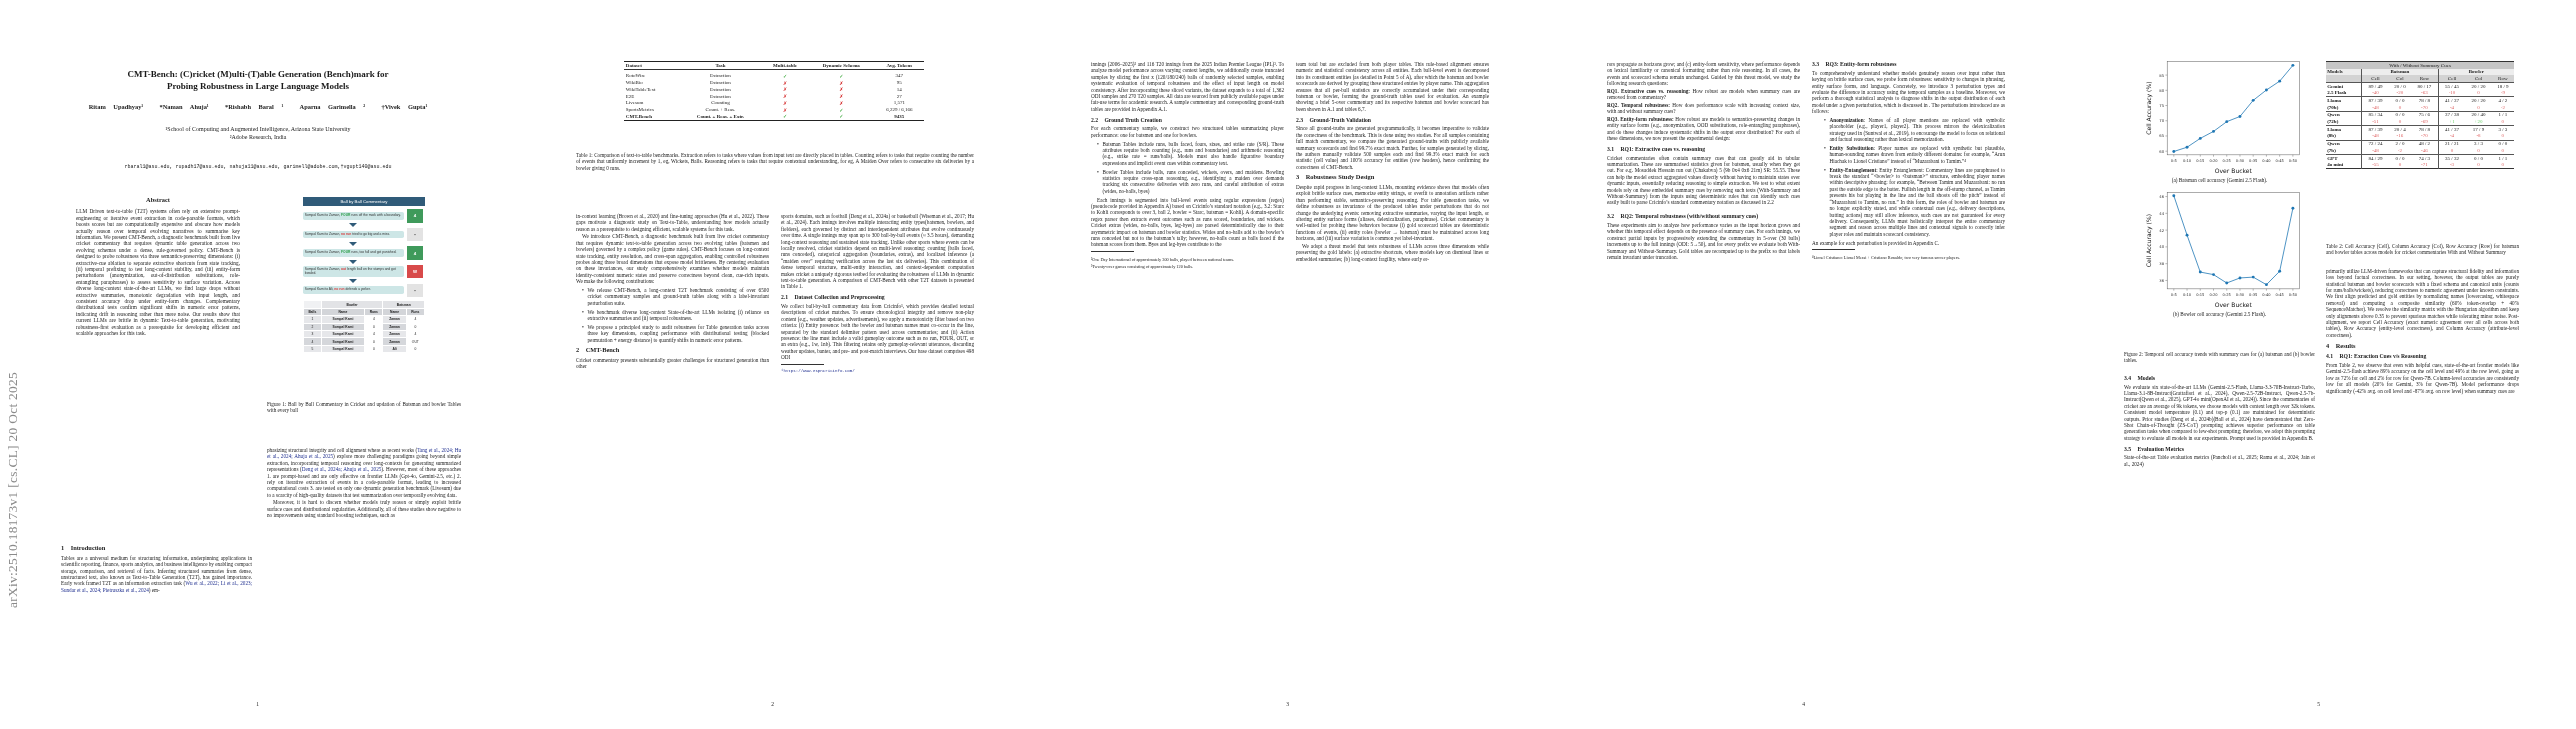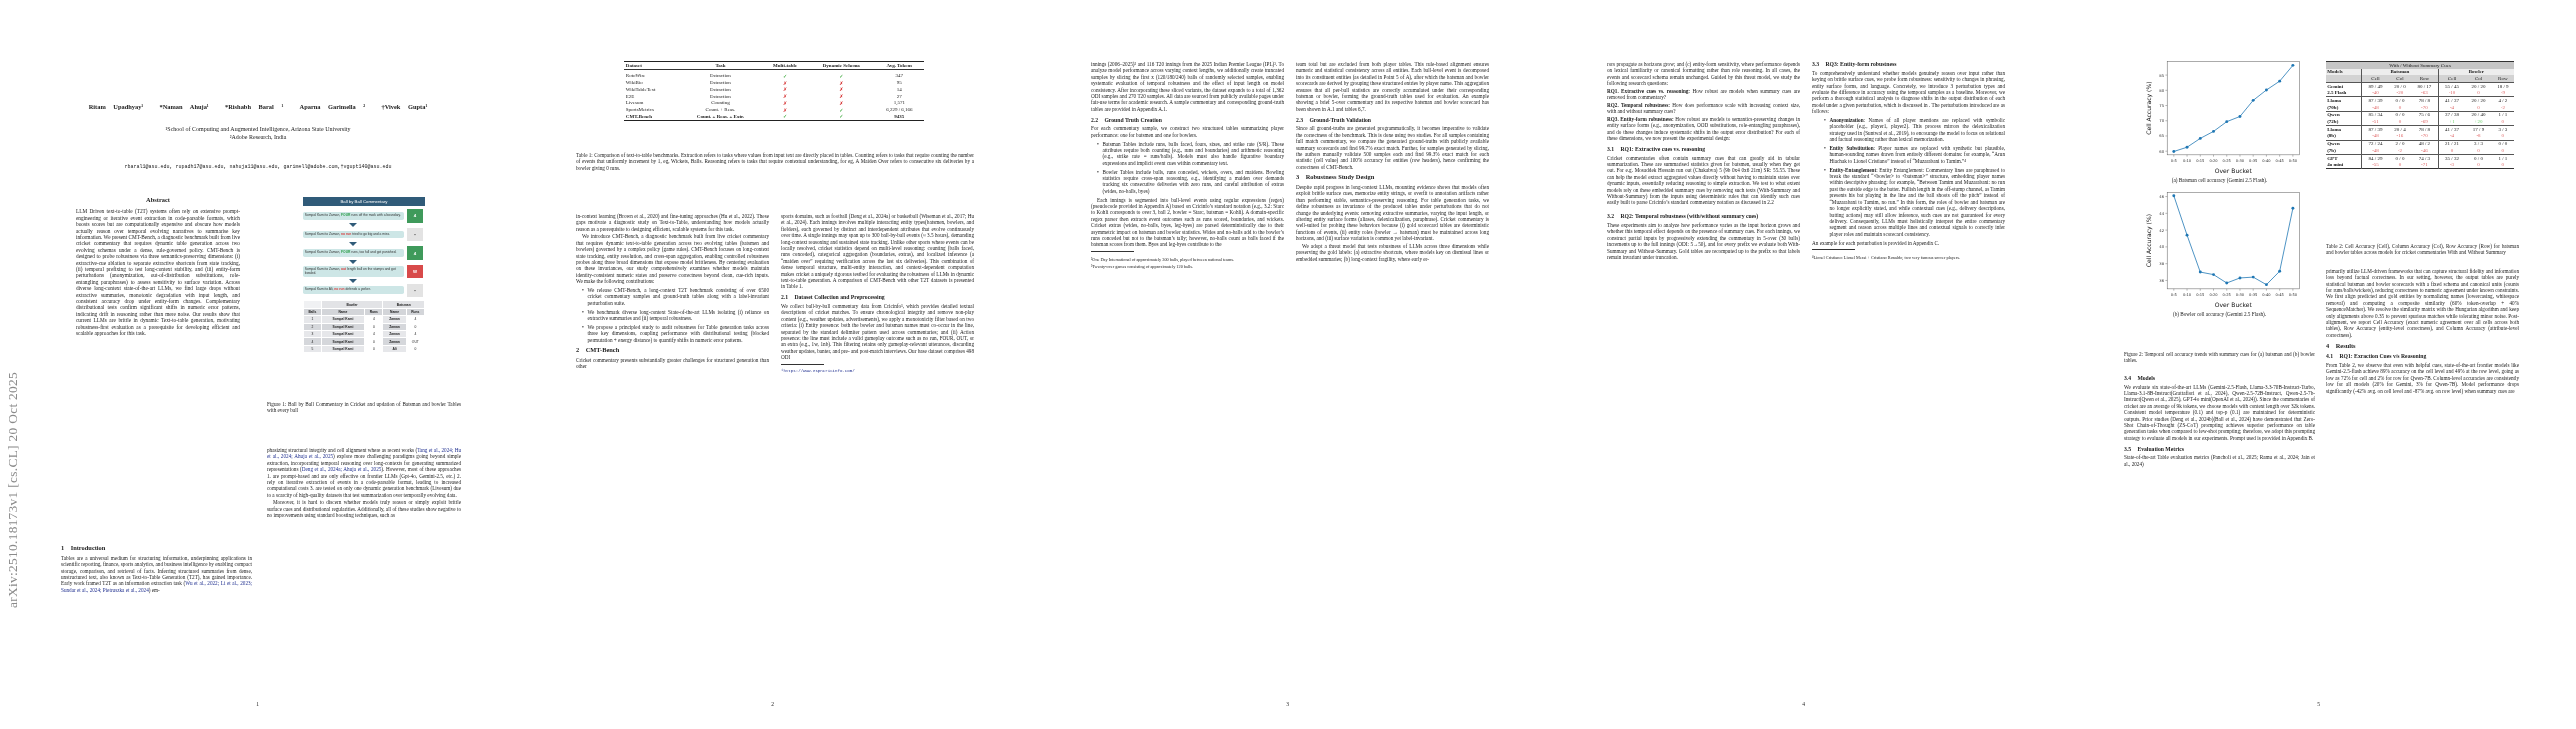--- a/index.html
+++ b/index.html
@@ -60,20 +60,24 @@
 .t2 tr.d td.pos{color:#6ed36e}
 .t2 tr.d td.m{color:#111}
 .t2 tr.grp{border-top:0.5px solid #555}
 .t2 tr.last{border-bottom:0.7px solid #333}
 </style>
 </head>
 <body>
 
 <div class="page" style="left:0">
   <div class="arxiv">arXiv:2510.18173v1  [cs.CL]  20 Oct 2025</div>
+  <div class="title">
+    <div>CMT-Bench: (C)ricket (M)ulti-(T)able Generation (Bench)mark for</div>
+    <div>Probing Robustness in Large Language Models</div>
+  </div>
   <div class="authors">
     <span>Ritam Upadhyay¹</span>
     <span>*Naman Ahuja¹</span>
     <span>*Rishabh Baral ¹</span>
     <span>Aparna Garimella ²</span>
     <span>†Vivek Gupta¹</span>
   </div>
   <div class="affil">
     <div>¹School of Computing and Augmented Intelligence, Arizona State University</div>
     <div>²Adobe Research, India</div>

